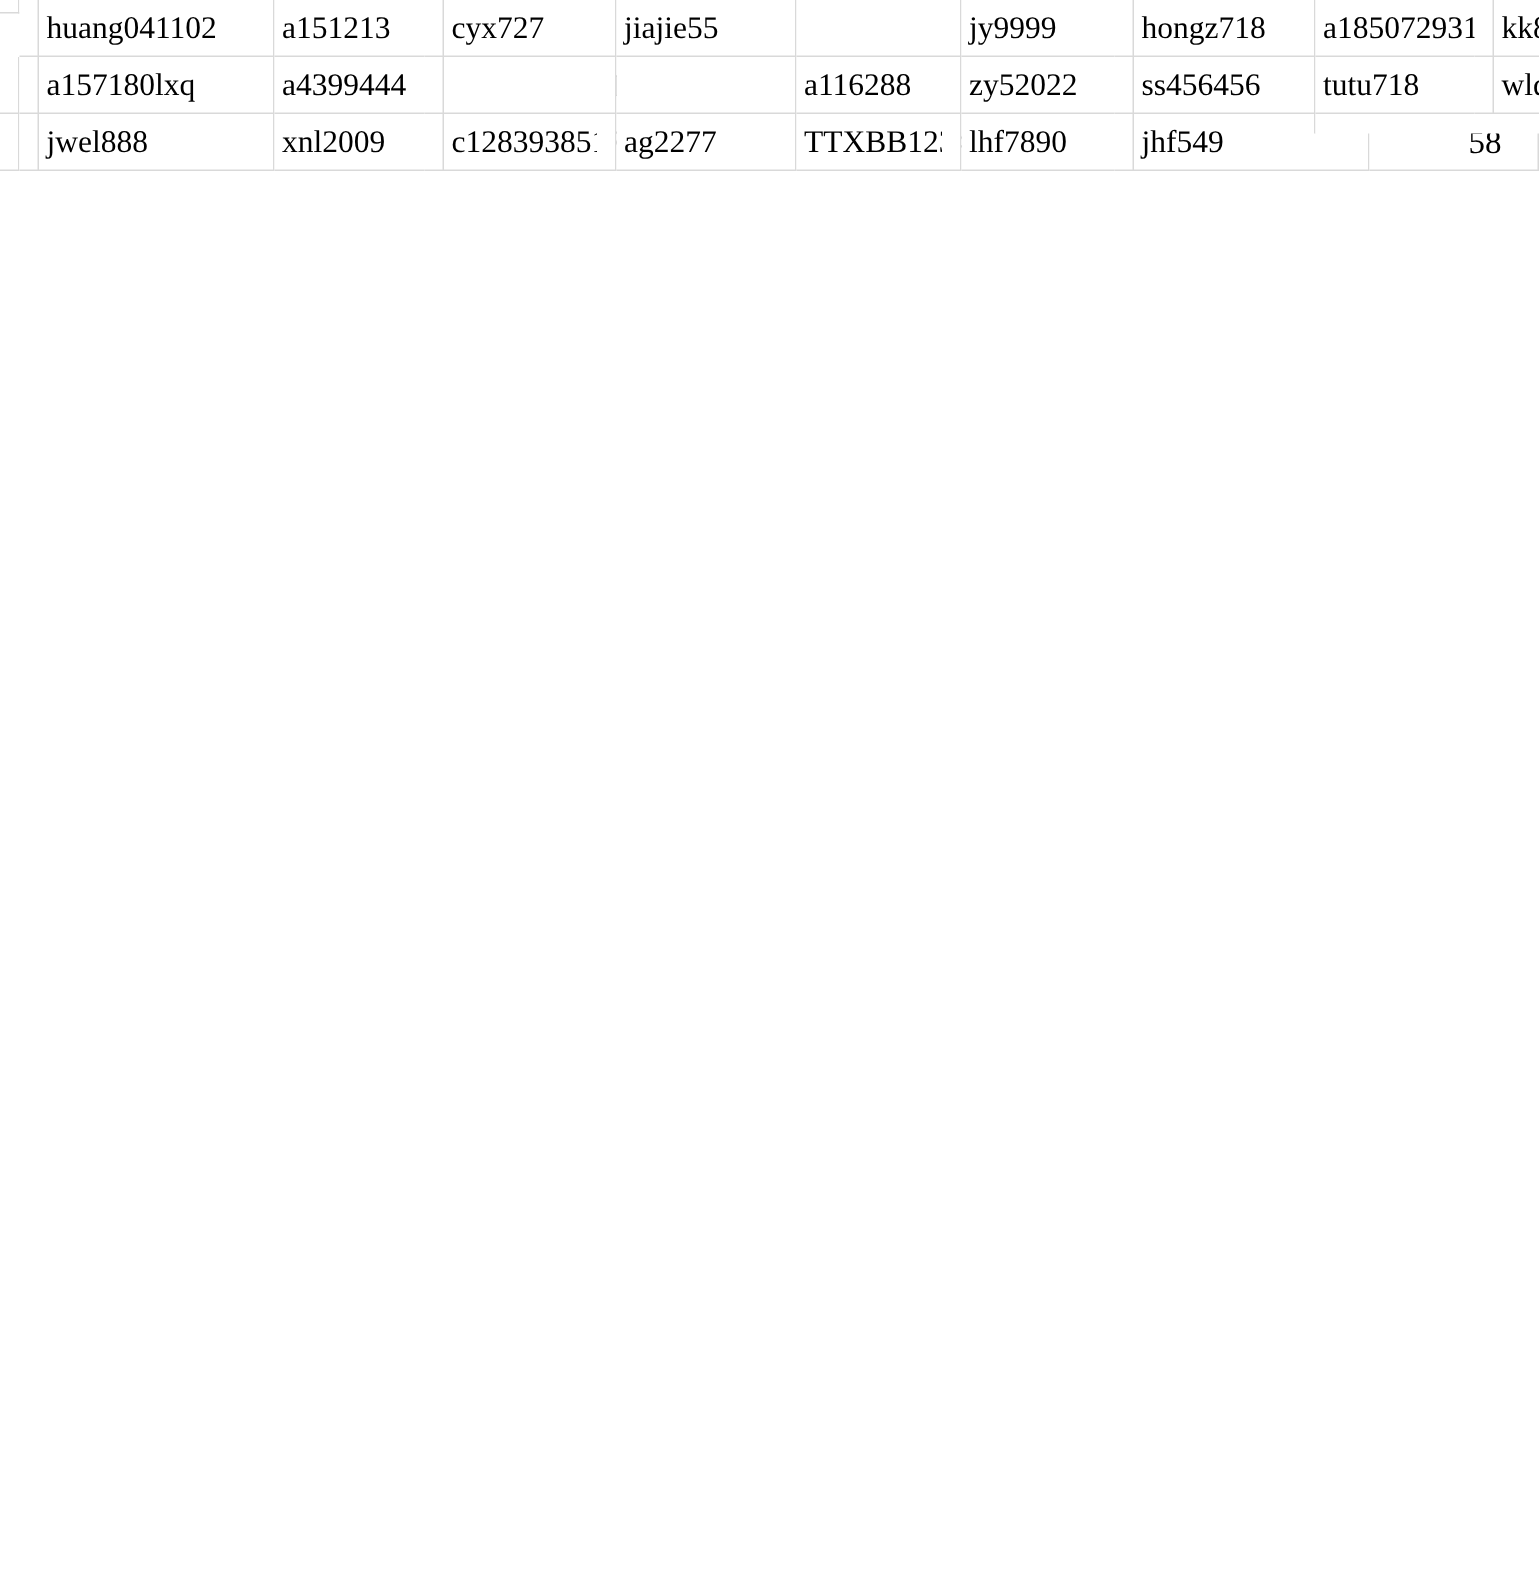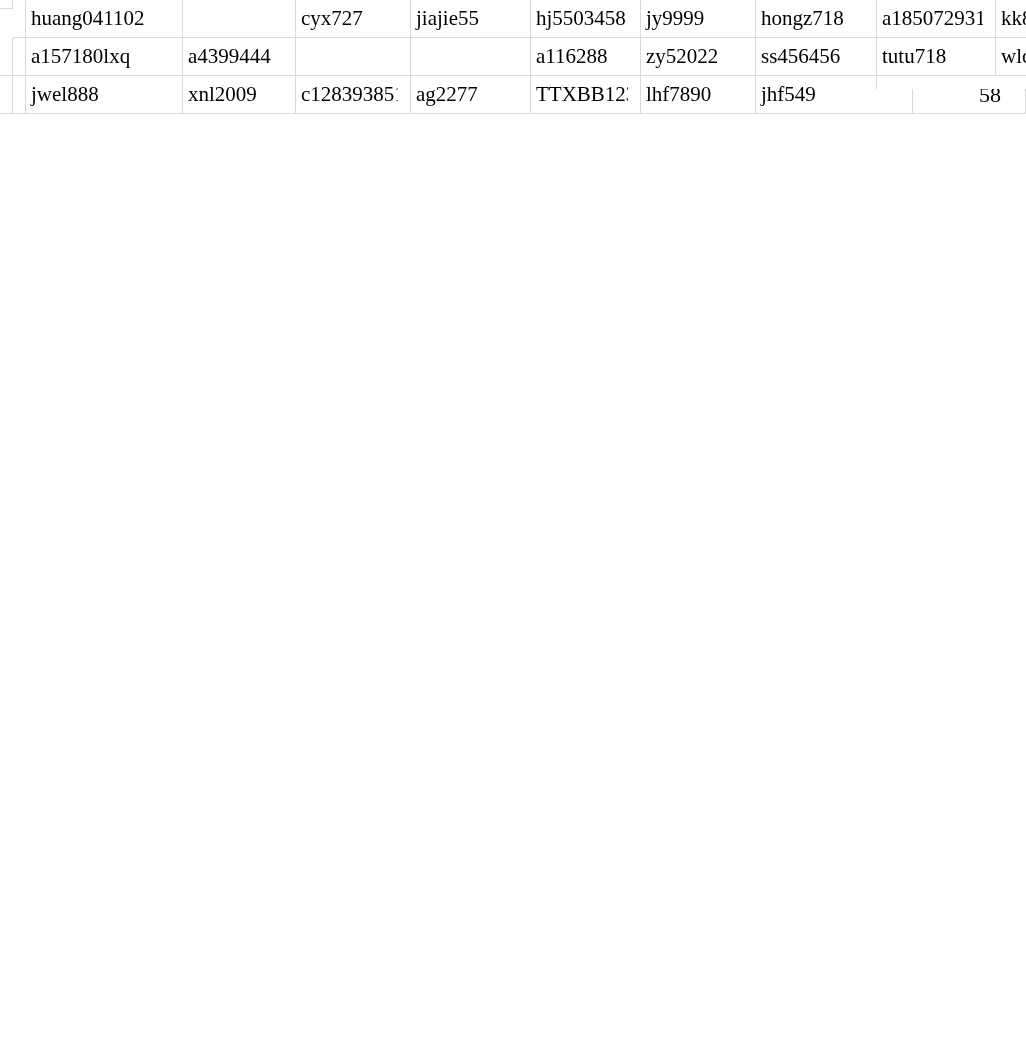--- a/index.html
+++ b/index.html
@@ -73,20 +73,21 @@
         <div class="cell "></div>
         <div class="cell user">a1321649</div>
         <div class="cell val">18</div>
         <div class="cell "></div>
         <div class="cell user">ertmmb123</div>
         <div class="cell val">18</div>
         <div class="cell last"></div>
       </div>
       <div class="grid row38">
         <div class="cell "></div>
+        <div class="cell user">a151213</div>
         <div class="cell val">58</div>
         <div class="cell "></div>
         <div class="cell user">linche123</div>
         <div class="cell val">18</div>
         <div class="cell "></div>
         <div class="cell user">qls2003</div>
       </div>
       <div class="grid row38">
         <div class="cell "></div>
         <div class="cell user">cyx727</div>
@@ -99,21 +100,20 @@
       <div class="grid row38">
         <div class="cell "></div>
         <div class="cell user">jiajie55</div>
         <div class="cell val">18</div>
         <div class="cell "></div>
         <div class="cell user">FZTC1888</div>
         <div class="cell val">18</div>
       </div>
       <div class="grid row38">
         <div class="cell "></div>
-        <div class="cell user">hj5503458</div>
         <div class="cell val">18</div>
         <div class="cell "></div>
         <div class="cell user">c190345772</div>
       </div>
       <div class="grid row38">
         <div class="cell "></div>
         <div class="cell user">jy9999</div>
         <div class="cell val">58</div>
         <div class="cell "></div>
       </div>

